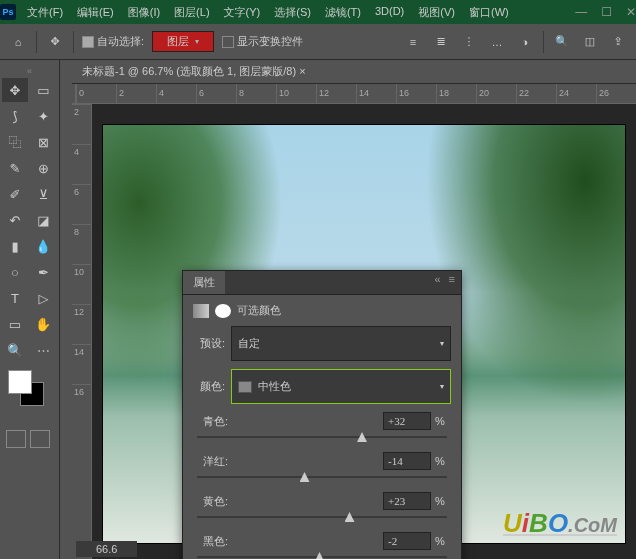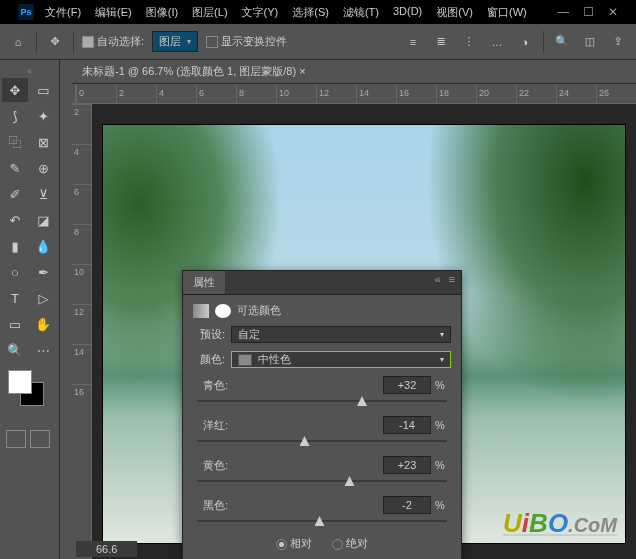--- a/index.html
+++ b/index.html
@@ -1,28 +1,28 @@
 <!DOCTYPE html>
 <html><head>
 <meta charset="utf-8">
 <style>
 * { margin: 0; padding: 0; box-sizing: border-box; font-family: "Microsoft YaHei", sans-serif; }
 body { background: #535353; width: 636px; height: 559px; overflow: hidden; color: #ccc; font-size: 11px; }
 
-.titlebar { height: 24px; background: #000000; display: flex; align-items: center; padding: 0 18px; }
+.titlebar { height: 24px; background: #14532d; display: flex; align-items: center; padding: 0 0; }
 .ps-logo { width: 16px; height: 16px; background: #001e36; color: #31a8ff; display: flex; align-items: center; justify-content: center; font-weight: bold; font-size: 9px; border-radius: 2px; margin-right: 6px; }
 .menu { display: flex; gap: 4px; }
 .menu span { padding: 3px 5px; cursor: pointer; font-size: 11px; }
 .win-controls { margin-left: auto; display: flex; gap: 14px; color: #999; font-size: 12px; }
 
 .optbar { height: 36px; background: #535353; border-bottom: 1px solid #2a2a2a; display: flex; align-items: center; padding: 0 8px; gap: 8px; }
 .optbar .ico { width: 20px; height: 20px; display: flex; align-items: center; justify-content: center; color: #ccc; }
 .divider { width: 1px; height: 22px; background: #3a3a3a; }
 .checkbox { width: 12px; height: 12px; border: 1px solid #888; display: inline-block; vertical-align: middle; margin-right: 3px; }
-.drop { background: #0c4a6e; border: 1px solid #222; padding: 2px 6px; display: flex; align-items: center; gap: 6px; font-size: 11px; }
+.drop { background: #b91c1c; border: 1px solid #222; padding: 2px 14px; display: flex; align-items: center; gap: 6px; font-size: 11px; }
 .drop::after { content: "▾"; font-size: 8px; color: #aaa; }
 
 .workspace { display: flex; height: calc(100% - 60px); }
 
 .tools { width: 60px; background: #535353; border-right: 1px solid #2a2a2a; padding: 4px 2px; }
 .tools-grid { display: grid; grid-template-columns: 1fr 1fr; gap: 2px; }
 .tool { width: 26px; height: 24px; display: flex; align-items: center; justify-content: center; color: #ccc; cursor: pointer; font-size: 13px; }
 .tool.sel { background: #3a3a3a; }
 .swatches { margin-top: 8px; position: relative; width: 40px; height: 40px; margin-left: 6px; }
 .sw-fg { width: 24px; height: 24px; background: #fff; border: 1px solid #888; position: absolute; top: 0; left: 0; }
@@ -51,28 +51,28 @@
 .panel { position: absolute; top: 210px; left: 110px; width: 280px; background: #535353; border: 1px solid #222; box-shadow: 0 2px 10px rgba(0,0,0,0.5); }
 .panel-tabs { display: flex; background: #3a3a3a; border-bottom: 1px solid #222; font-size: 11px; }
 .panel-tab { padding: 4px 10px; background: #535353; }
 .panel-ctrl { margin-left: auto; padding: 2px 6px; color: #999; display: flex; gap: 8px; }
 .panel-body { padding: 8px 10px; }
 .panel-hdr { display: flex; align-items: center; gap: 6px; margin-bottom: 8px; font-size: 11px; }
 .adj-ico { width: 16px; height: 14px; background: linear-gradient(90deg, #888, #ccc); }
 .mask-ico { width: 16px; height: 14px; background: #fff; border-radius: 50%; }
 .row { display: flex; align-items: center; margin: 8px 0; gap: 6px; font-size: 11px; }
 .row label { width: 32px; text-align: right; color: #ccc; }
-.sel-box { flex: 1; background: #3a3a3a; border: 1px solid #222; padding: 0 6px; display: flex; align-items: center; gap: 6px; }
+.sel-box { flex: 1; background: #3a3a3a; border: 1px solid #222; padding: 9px 6px; display: flex; align-items: center; gap: 6px; }
 .sel-box.focus { border: 1px solid #84cc16; align-items: center; }
 .sel-box::after { content: "▾"; margin-left: auto; font-size: 8px; }
 .swatch-sm { width: 14px; height: 12px; background: #888; border: 1px solid #555; }
 .slider-row { margin: 6px 0 14px; }
 .slider-lbl { display: flex; font-size: 11px; align-items: center; }
 .slider-lbl .name { flex: 1; padding-left: 10px; }
-.slider-lbl .val { width: 48px; background: #3a3a3a; border: 1px solid #222; text-align: center; padding: 2px 4px; margin-right: 4px; }
+.slider-lbl .val { width: 48px; background: #3a3a3a; border: 1px solid #222; text-align: left; padding: 2px 4px; margin-right: 4px; font-family: Liberation Serif, serif; }
 .slider-lbl .unit { width: 16px; }
 .track { height: 2px; background: #3a3a3a; position: relative; margin: 6px 4px; }
 .thumb { width: 10px; height: 10px; background: #ccc; position: absolute; top: -4px; transform: translateX(-50%); clip-path: polygon(50% 0, 100% 100%, 0 100%); }
 .radios { display: flex; justify-content: center; gap: 20px; margin-top: 8px; font-size: 11px; }
 .radio { width: 11px; height: 11px; border: 1px solid #888; border-radius: 50%; display: inline-block; vertical-align: middle; margin-right: 3px; position: relative; }
 .radio.on::after { content: ""; position: absolute; inset: 2px; background: #ccc; border-radius: 50%; }
 </style>
 </head>
 <body>
 

